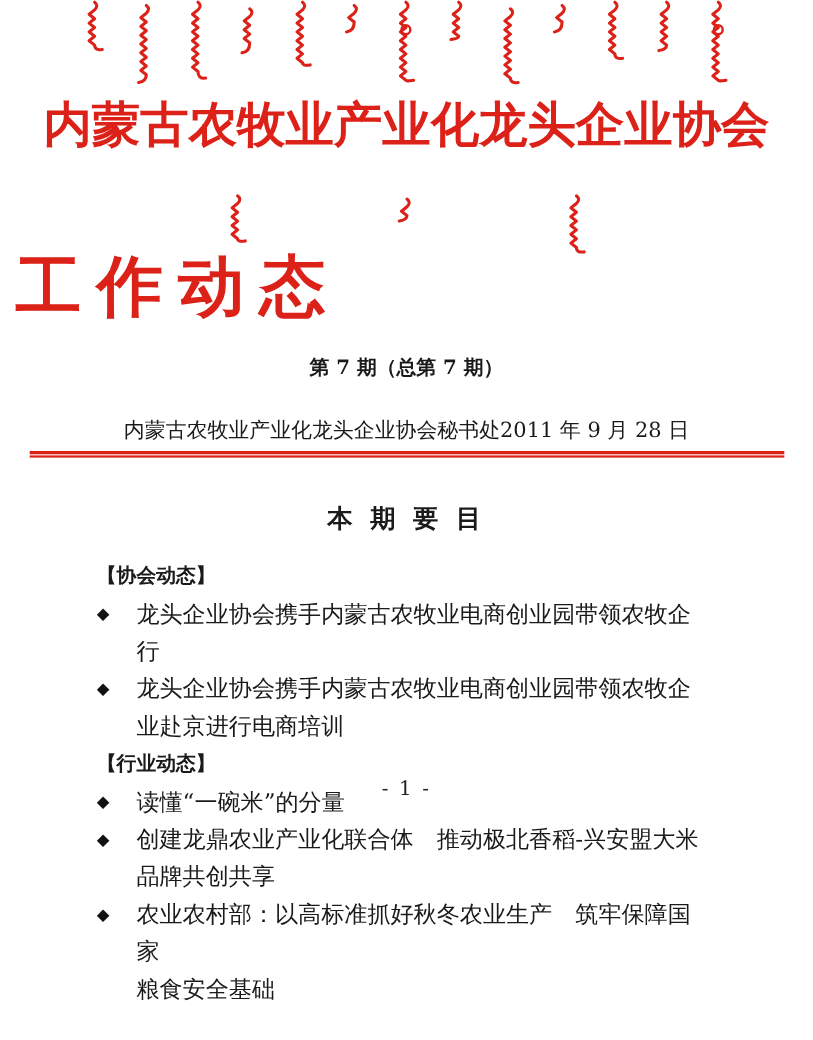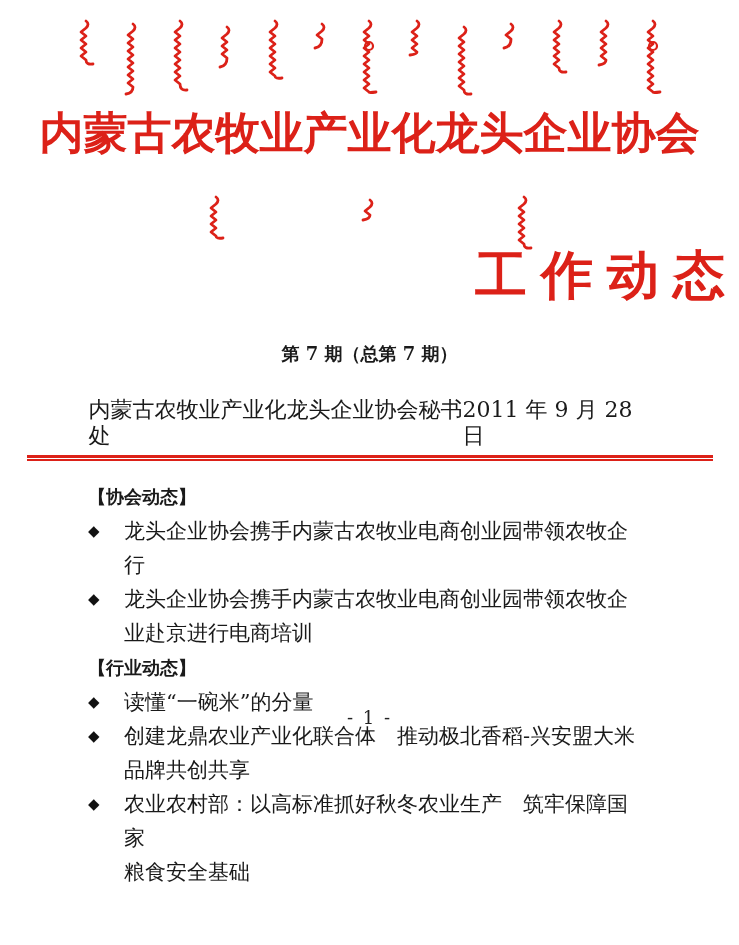--- a/index.html
+++ b/index.html
@@ -1,40 +1,40 @@
 <!DOCTYPE html>
 <html style="--accent: #dc2118;"><head>
 <meta charset="utf-8">
 <style>
   html,body{margin:0;padding:0;}
   body{
     width:739px;height:945px;background:#ffffff;
     font-family:"DejaVu Serif","Liberation Serif",serif;
     color:#1a1a1a;overflow:hidden;
   }
-  .page{width:739px;height:746px;padding-top:19px;box-sizing:border-box;position:relative;}
+  .page{width:739px;height:746px;padding-top:0;box-sizing:border-box;position:relative;}
   .mongol-row{display:flex;align-items:flex-start;margin:0 auto;}
   .mongol-top{width:590px;height:82px;justify-content:space-between;}
   .mongol-mid{width:330px;height:58px;justify-content:space-between;margin-top:30px;}
   .org-title{
     margin:0;text-align:center;color:var(--accent,#dc2118);
     font-size:44px;font-weight:bold;line-height:64px;letter-spacing:0px;
     font-family:"DejaVu Serif","Liberation Serif",serif;
   }
   .bulletin-title{
-    margin-top:-10px;text-align:right;color:var(--accent,#dc2118);
-    font-size:52px;font-weight:bold;line-height:74px;letter-spacing:14px;text-indent:14px;
-    font-family:Liberation Mono, monospace;
+    margin-top:-10px;text-align:left;color:var(--accent,#dc2118);
+    font-size:60px;font-weight:bold;line-height:74px;letter-spacing:14px;text-indent:14px;
+    font-family:Liberation Serif, serif;
   }
   .issue-line{
     margin-top:22px;text-align:center;font-size:18px;font-weight:bold;line-height:30px;
   }
   .pub-row{
-    width:562px;margin:28px auto 0 auto;display:flex;justify-content:flex-start;
-    font-size:22px;line-height:26px;
+    width:562px;margin:28px auto 0 auto;display:flex;justify-content:center;
+    font-size:19px;line-height:26px;
   }
   .red-rule{
     width:686px;margin:6px auto 0 auto;height:1px;
     border-top:3px solid var(--accent,#dc2118);
     border-bottom:2px solid var(--accent,#dc2118);
   }
   .toc-heading{
     margin-top:40px;text-align:center;font-size:23px;font-weight:bold;line-height:32px;
     letter-spacing:4px;font-family:"DejaVu Sans","Liberation Sans",sans-serif;
   }
@@ -123,20 +123,21 @@
 
   <div class="issue-line">第 7 期（总第 7 期）</div>
 
   <div class="pub-row">
     <span>内蒙古农牧业产业化龙头企业协会秘书处</span>
     <span>2011 年 9 月 28 日</span>
   </div>
 
   <div class="red-rule"></div>
 
+  <div class="toc-heading">本 期 要 目</div>
 
   <div class="toc">
 
     <div class="toc-section-title">【协会动态】</div>
 
     <div class="toc-item">
       <span class="bullet">◆</span>
       <span class="toc-item-text">龙头企业协会携手内蒙古农牧业电商创业园带领农牧企
 行</span>
     </div>

